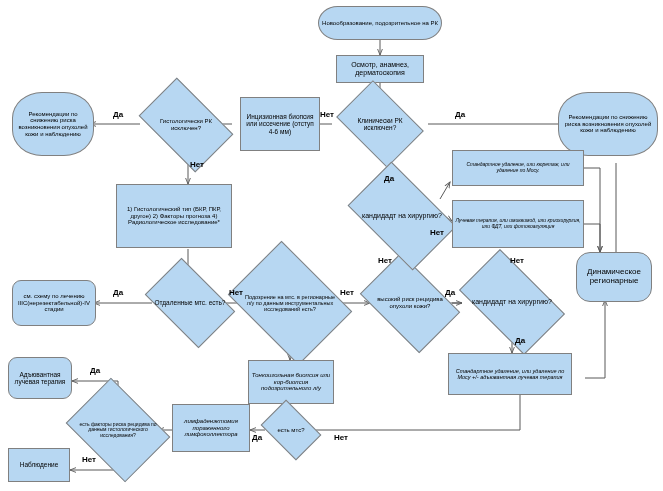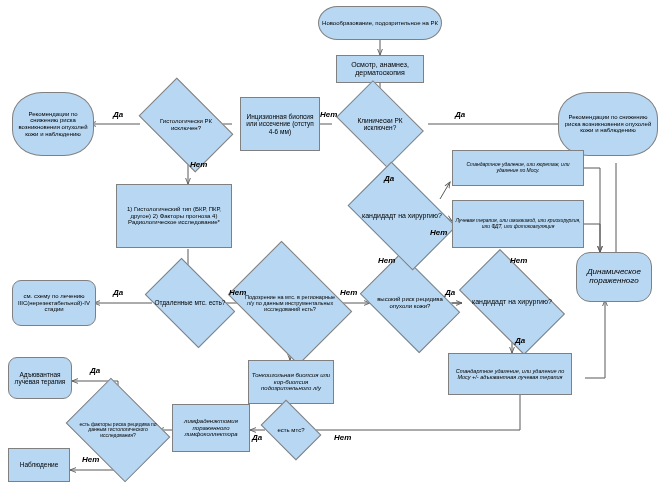--- a/index.html
+++ b/index.html
@@ -85,21 +85,21 @@
     font-weight: bold;
     white-space: nowrap;
     z-index: 4;
     background: transparent;
   }
   .f5  { font-size: 5px; }
   .f55 { font-size: 5.5px; }
   .f6  { font-size: 6px; }
   .f65 { font-size: 6.5px; }
   .f7  { font-size: 7px; }
-  .f8  { font-size: 8px; font-style: italic; }
+  .f8  { font-size: 8px; }
   .ital { font-style: italic; }
 </style>
 </head>
 <body>
 
 <div id="canvas">
 
   <svg id="svg-layer" viewBox="0 0 663 491" xmlns="http://www.w3.org/2000/svg">
     <defs>
       <marker id="ah" markerWidth="7" markerHeight="7" refX="6" refY="3" orient="auto" markerUnits="userSpaceOnUse">
@@ -240,21 +240,21 @@
   <div class="node diamond f7" style="left:466px; top:273px; width:92px; height:58px;">
     <span class="dshape"></span>
     <span class="txt">кандидадт на хирургию?</span>
   </div>
 
   <div class="node rect f55 ital" style="left:448px; top:353px; width:124px; height:42px;">
     <span class="txt">Стандартное удаление, или удаление по Мосу +/- адъювантная лучевая терапия</span>
   </div>
 
   <div class="node round f8" style="left:576px; top:252px; width:76px; height:50px;">
-    <span class="txt">Динамическое пораженного</span>
+    <span class="txt">Динамическое регионарные</span>
   </div>
 
   <div class="node rect f6 ital" style="left:248px; top:360px; width:86px; height:44px;">
     <span class="txt">Тонкоигольная биопсия или кор-биопсия подозрительного л/у</span>
   </div>
 
   <div class="node diamond f6" style="left:266px; top:412px; width:50px; height:36px;">
     <span class="dshape"></span>
     <span class="txt">есть мтс?</span>
   </div>

